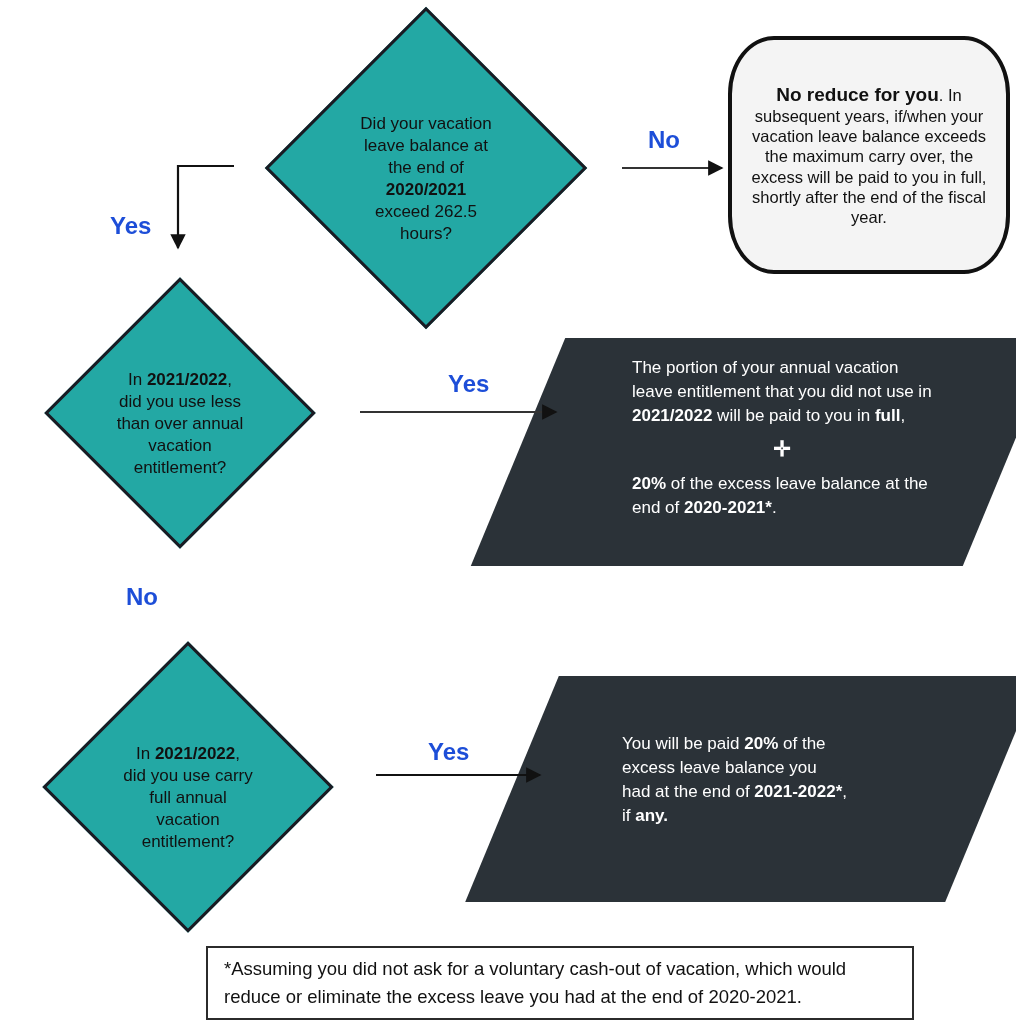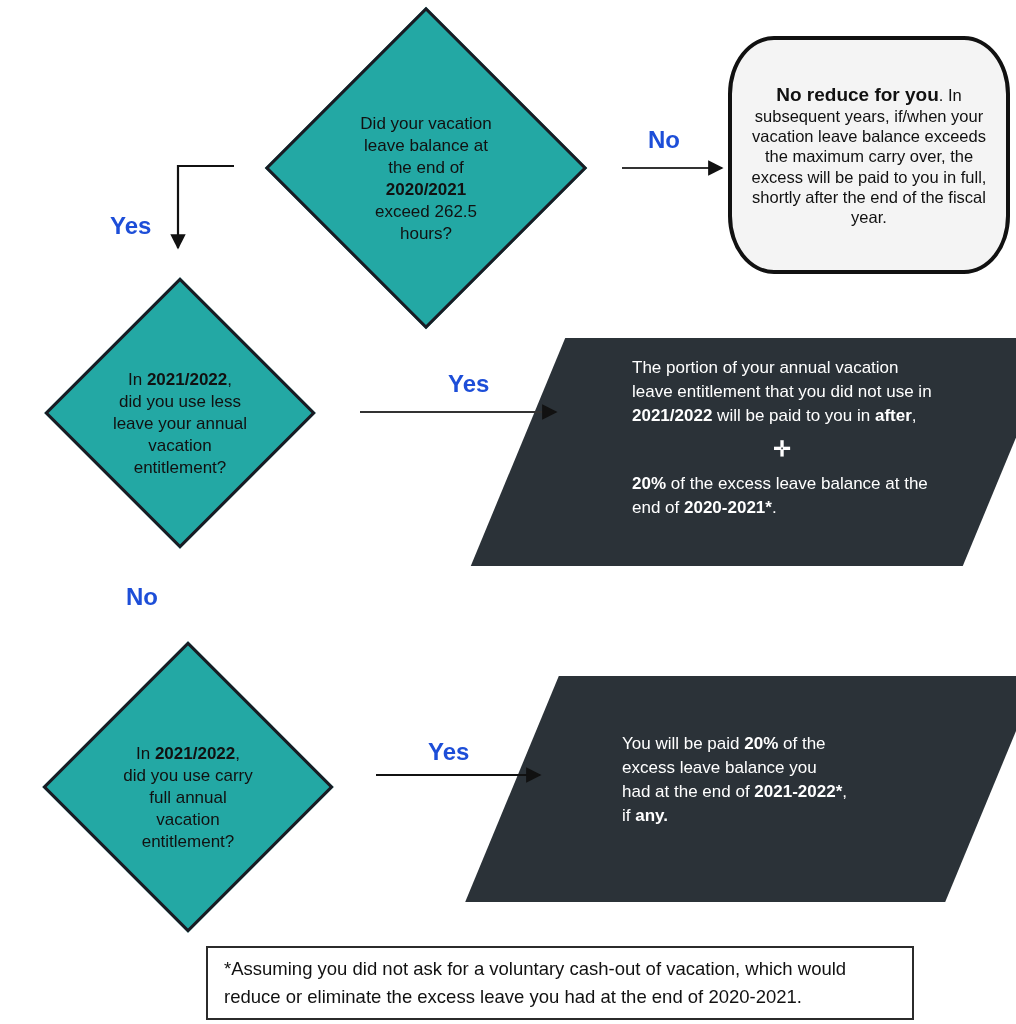--- a/index.html
+++ b/index.html
@@ -169,33 +169,33 @@
 
   <div class="edge-label" style="left:648px; top:126px;">No</div>
 
   <div class="edge-label" style="left:110px; top:212px;">Yes</div>
 
   <div class="diamond" style="left:0px; top:277px; width:360px; height:272px;">
     <div class="shape" style="left:84px; top:40px; width:192px; height:192px;"></div>
     <div class="dtext" style="width:72%;">
       <span>In </span><b>2021/2022</b><span>,</span><br>
       <span>did you use less</span><br>
-      <span>leave your annual</span><br>
+      <span>than over annual</span><br>
       <span>vacation</span><br>
       <span>entitlement?</span>
     </div>
   </div>
 
   <div class="edge-label" style="left:448px; top:370px;">Yes</div>
 
   <div class="para" style="left:518px; top:338px; width:492px; height:228px;">
     <div class="pshape"></div>
     <div class="ptext" style="position:absolute; left:114px; top:18px; width:300px;">
       <div>
-        <span>The portion of your annual vacation leave entitlement that you did not use in </span><b>2021/2022</b><span> will be paid to you in </span><b>after</b><span>,</span>
+        <span>The portion of your annual vacation leave entitlement that you did not use in </span><b>2021/2022</b><span> will be paid to you in </span><b>full</b><span>,</span>
       </div>
       <div class="plus-row">✛</div>
       <div>
         <b>20%</b><span> of the excess leave balance at the end of </span><b>2020-2021*</b><span>.</span>
       </div>
     </div>
   </div>
 
   <div class="edge-label" style="left:126px; top:583px;">No</div>
 

